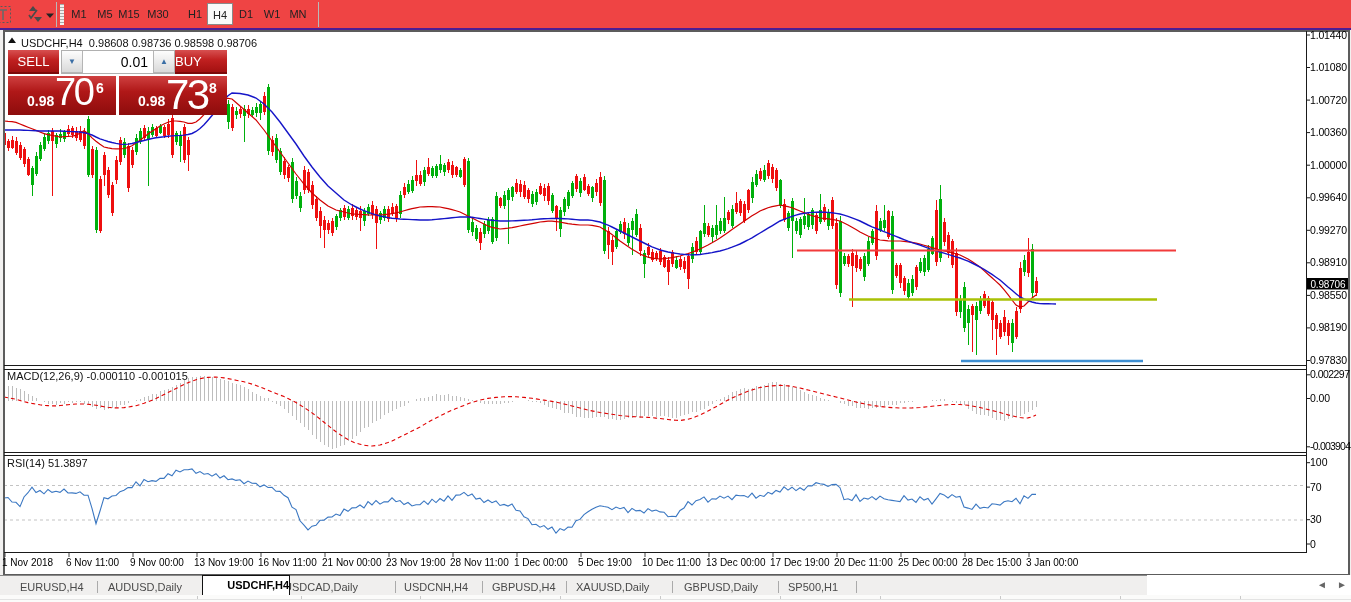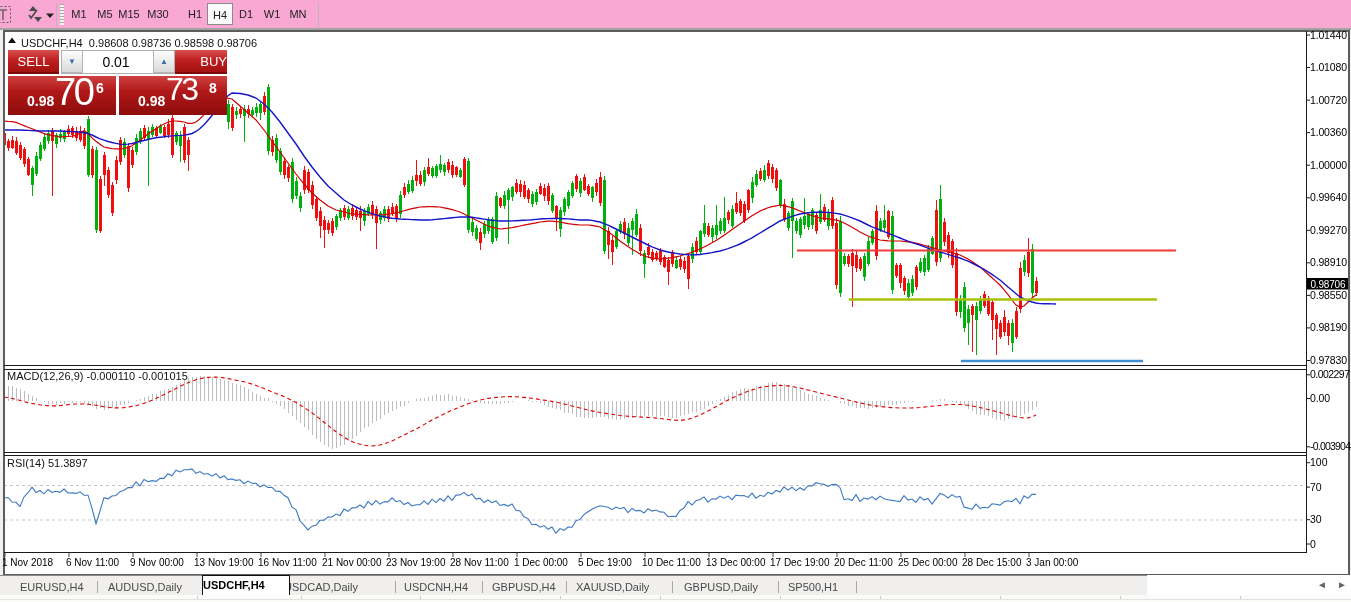--- a/index.html
+++ b/index.html
@@ -1,24 +1,24 @@
 <!DOCTYPE html>
 <html><head><meta charset="utf-8"><style>
 
 *{margin:0;padding:0;box-sizing:border-box}
 body{width:1351px;height:602px;font-family:"Liberation Sans",sans-serif;background:#fff;position:relative;overflow:hidden}
-#toolbar{position:absolute;left:0;top:0;width:1351px;height:30px;background:#f9a8d4;border-bottom:2px solid #a3a3a3}
+#toolbar{position:absolute;left:0;top:0;width:1351px;height:30px;background:#ef4444;border-bottom:2px solid #4c1d95}
 .tfbtn{position:absolute;top:3px;height:22px;line-height:22px;text-align:center;font-size:11px;color:#222}
 .tfbtn.active{background:#fafafa;border:1px solid #8a8a8a}
 .sep{position:absolute;top:2px;height:25px;width:1px;background:#b9b9b9}
 .grip{position:absolute;left:60px;top:4px;width:4px;height:21px;background:repeating-linear-gradient(to bottom,#a8a8a8 0 1px,#f2f1f0 1px 3px)}
 #tabbar{position:absolute;left:0;top:575px;width:1147px;height:20px;background:#f0efee;border-top:1px solid #898989;font-size:11px;color:#4a4a4a}
 .tab{position:absolute;top:3px;height:17px;line-height:16px}
 .tabsep{position:absolute;top:5px;height:12px;width:1px;background:#aaa}
-#activetab{position:absolute;left:202px;top:-1px;width:88px;height:21px;background:#fff;border:1.5px solid #111;border-bottom:none;text-align:left;line-height:19px;color:#000;font-weight:bold}
+#activetab{position:absolute;left:202px;top:-1px;width:88px;height:21px;background:#fff;border:1.5px solid #111;border-bottom:none;text-align:right;line-height:19px;color:#000;font-weight:bold}
 #botstrip{position:absolute;left:0;top:595px;width:1351px;height:7px;background:#fbfbfa}
 #panel{position:absolute;left:8px;top:50px;width:219px;height:52px}
 .pbtn{position:absolute;background:linear-gradient(#d75050,#c02020 45%,#a31111);color:#fff}
 .pprice{position:absolute;background:linear-gradient(#cf4040,#b01818 40%,#8d0c0c);color:#fff}
 #spin{position:absolute;left:53px;top:0;width:114px;height:24px;background:#fff;border:1px solid #b0b0b0;overflow:hidden}
 .spbtn{position:absolute;top:0;width:21px;height:22px;background:linear-gradient(#fdfdfd,#d9d9d9);border:1px solid #b5b5b5;color:#3a6ea5;font-size:8px;text-align:center;line-height:22px}
 
 </style></head><body>
 <div id="toolbar">
     <svg width="16" height="30" style="position:absolute;left:-4px;top:0">
@@ -123,34 +123,34 @@
 <path d="M5 553v4M69 553v4M133 553v4M197 553v4M261 553v4M325 553v4M389 553v4M453 553v4M517 553v4M581 553v4M645 553v4M709 553v4M773 553v4M837 553v4M901 553v4M965 553v4M1029 553v4" stroke="#444" stroke-width="1"></path>
 <g font-family="Liberation Sans, sans-serif" font-size="11" fill="#111">
 <path d="M8 43 L16 43 L12 37.5 Z" fill="#111"></path>
 <text x="21" y="47">USDCHF,H4&nbsp;&nbsp;0.98608 0.98736 0.98598 0.98706</text>
 <text x="7" y="380">MACD(12,26,9) -0.000110 -0.001015</text>
 <text x="7" y="467">RSI(14) 51.3897</text>
 </g>
 </svg>
 <div id="panel">
     <div class="pbtn" style="left:0;top:0;width:51px;height:24px;font-size:13px;text-align:center;line-height:23px;border-bottom:2px solid #7d0909">SELL</div>
-    <div class="pbtn" style="left:167px;top:0;width:52px;height:24px;font-size:13px;text-align:right;line-height:23px;border-bottom:2px solid #7d0909">BUY</div>
+    <div class="pbtn" style="left:167px;top:0;width:52px;height:24px;font-size:13px;text-align:left;line-height:23px;border-bottom:2px solid #7d0909">BUY</div>
     <div id="spin">
       <div class="spbtn" style="left:0;border-top:none;border-left:none">▼</div>
-      <div style="position:absolute;left:22px;top:0;width:64px;height:22px;font-size:14px;color:#000;text-align:center;line-height:22px">0.01</div>
+      <div style="position:absolute;left:22px;top:0;width:64px;height:22px;font-size:14px;color:#000;text-align:right;line-height:22px">0.01</div>
       <div class="spbtn" style="left:91px;border-top:none;border-right:none">▲</div>
     </div>
     <div class="pprice" style="left:0;top:26px;width:108px;height:39px">
       <span style="position:absolute;left:19px;top:17px;font-size:14px;font-weight:bold">0.98</span>
       <span style="position:absolute;left:47px;top:-5px;font-size:38px;letter-spacing:-2.5px">70</span>
       <span style="position:absolute;left:88px;top:4px;font-size:14px;font-weight:bold">6</span>
     </div>
     <div class="pprice" style="left:111px;top:26px;width:108px;height:39px">
       <span style="position:absolute;left:19px;top:17px;font-size:14px;font-weight:bold">0.98</span>
-      <span style="position:absolute;left:47px;top:-5px;font-size:32px;letter-spacing:-2.5px">73</span>
+      <span style="position:absolute;left:47px;top:-5px;font-size:42px;letter-spacing:-2.5px">73</span>
       <span style="position:absolute;left:90px;top:4px;font-size:14px;font-weight:bold">8</span>
     </div>
   </div>
 <div id="tabbar">
     <div class="tab" style="left:20px">EURUSD,H4</div>
     <div class="tab" style="left:108px">AUDUSD,Daily</div>
     <div class="tab" style="left:284px">USDCAD,Daily</div>
     <div class="tab" style="left:404px">USDCNH,H4</div>
     <div class="tab" style="left:492px">GBPUSD,H4</div>
     <div class="tab" style="left:576px">XAUUSD,Daily</div>

